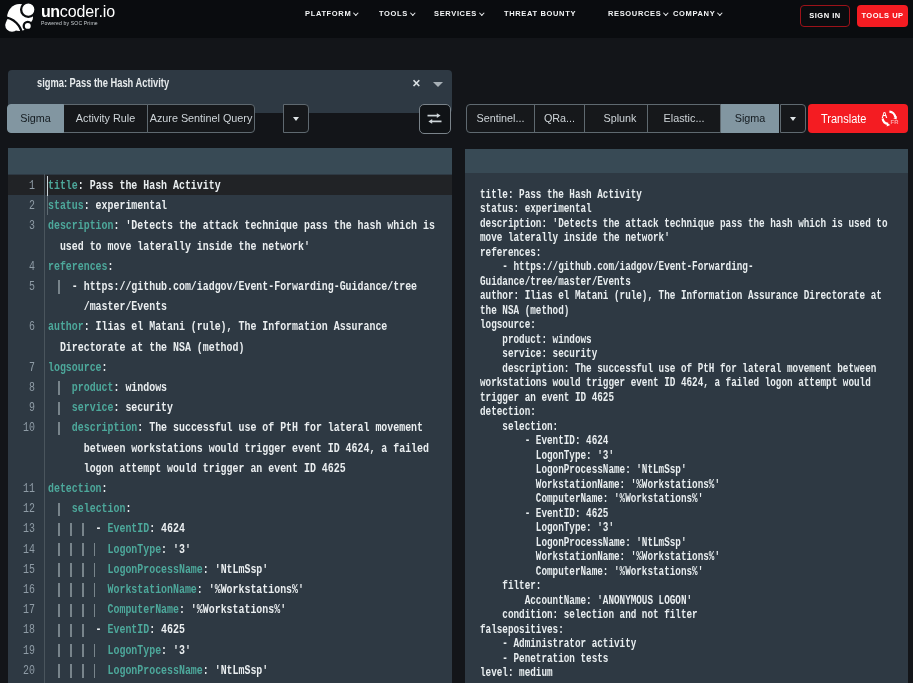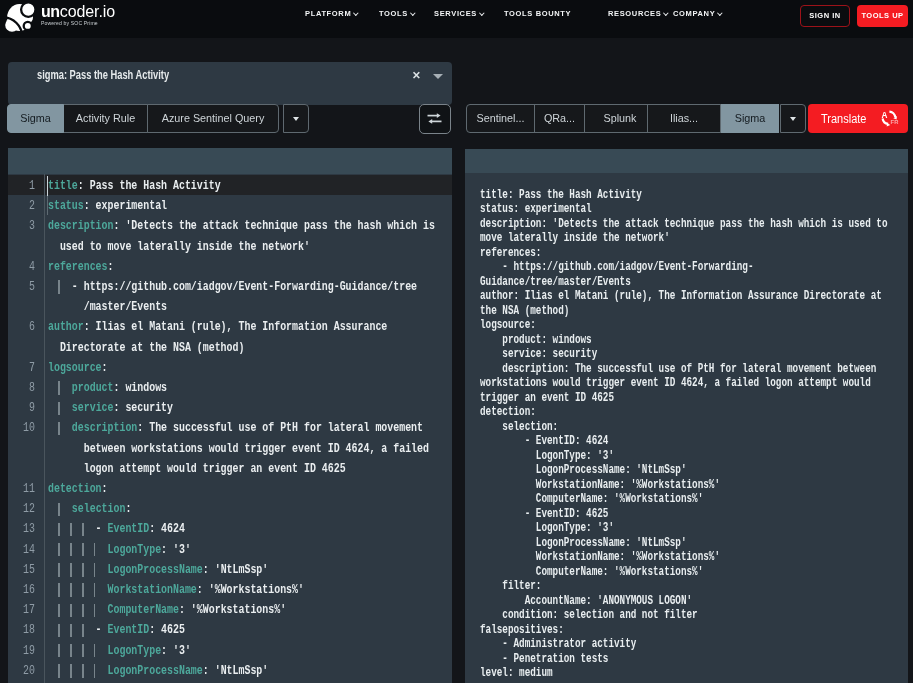--- a/index.html
+++ b/index.html
@@ -5,21 +5,21 @@
 html,body{width:913px;height:683px;overflow:hidden;background:#131519;font-family:"Liberation Sans",sans-serif}
 .abs{position:absolute}
 #hdr{position:absolute;left:0;top:0;width:913px;height:38px;background:#0a0c0f}
 #logotxt{position:absolute;left:41px;top:3px;color:#fff;font-size:16px;letter-spacing:-.1px;font-weight:400}
 #logotxt b{font-weight:700;letter-spacing:-.4px}
 #pwr{position:absolute;left:41px;top:19.8px;color:#c9ced2;font-size:9px;letter-spacing:.2px;transform:scale(.57);transform-origin:0 0}
 .nav{position:absolute;top:9.2px;color:#f3f5f6;font-size:7.5px;font-weight:700;letter-spacing:.65px;white-space:nowrap}
 .car{display:inline-block;width:3.6px;height:3.6px;border-right:1.2px solid #e8ebed;border-bottom:1.2px solid #e8ebed;transform:rotate(45deg);margin-left:3px;vertical-align:1.2px}
 #signin{position:absolute;left:800px;top:5px;width:50px;height:22px;border:1.5px solid #9c1219;border-radius:4px;color:#fff;font-size:7.5px;font-weight:700;text-align:center;line-height:19px;letter-spacing:.5px}
 #signup{position:absolute;left:857px;top:5px;width:51px;height:22px;background:#f41c22;border-radius:4px;color:#fff;font-size:7.5px;font-weight:700;text-align:center;line-height:22px;letter-spacing:.5px}
-#search{position:absolute;left:8px;top:62px;width:444px;height:43px;background:#2e3943;border-radius:4px}
+#search{position:absolute;left:8px;top:70px;width:444px;height:43px;background:#2e3943;border-radius:4px}
 #search .txt{position:absolute;left:29px;top:6px;color:#e6eaec;font-size:12.5px;font-weight:700;transform:scaleX(.745);transform-origin:0 0;white-space:nowrap}
 #search .x{position:absolute;left:404px;top:7px;color:#dde3e6;font-size:10.5px;font-weight:700}
 #search .dar{position:absolute;left:425px;top:12.4px;width:0;height:0;border-left:5px solid transparent;border-right:5px solid transparent;border-top:5.2px solid #a7b0b6}
 .tab{position:absolute;top:104px;height:29px;background:#16181b;border:1px solid #5f6970;color:#ced4d8;font-size:10.8px;text-align:center;line-height:27px;white-space:nowrap}
 .tab.act{background:#8296a1;border-color:#8296a1;color:#141b20;z-index:2}
 .tab.drop{border-radius:0 4px 4px 0;padding-top:1px}
 .dtri{display:inline-block;width:0;height:0;border-left:3.8px solid transparent;border-right:3.8px solid transparent;border-top:4.6px solid #dfe4e7;vertical-align:2px}
 #swap{position:absolute;left:419px;top:104px;width:32px;height:30px;background:#101316;border:1.6px solid #7a838a;border-radius:5px}
 #translate{position:absolute;left:808px;top:104px;width:100px;height:29px;background:#f41c22;border-radius:4px;color:#fff}
 #translate span{position:absolute;left:13px;top:7.5px;font-size:12.5px;transform:scaleX(.88);transform-origin:0 0}
@@ -45,45 +45,45 @@
     <circle cx="12" cy="25" r="6.8" fill="#fff"></circle>
     <circle cx="3" cy="36.5" r="19.1" fill="none" stroke="#0a0c0f" stroke-width="2.3"></circle>
     <circle cx="28.3" cy="9.6" r="7.2" fill="#fff" stroke="#0a0c0f" stroke-width="2.3"></circle>
     <circle cx="27.8" cy="25.9" r="4.1" fill="#fff" stroke="#0a0c0f" stroke-width="2.3"></circle>
   </svg>
   <div id="logotxt"><b>un</b>coder.io</div>
   <div id="pwr">Powered by SOC Prime</div>
   <div class="nav" style="left:305px">PLATFORM<span class="car"></span></div>
   <div class="nav" style="left:379px">TOOLS<span class="car"></span></div>
   <div class="nav" style="left:434px">SERVICES<span class="car"></span></div>
-  <div class="nav" style="left:504px">TOOLS BOUNTY</div>
+  <div class="nav" style="left:504px">THREAT BOUNTY</div>
   <div class="nav" style="left:608px">RESOURCES<span class="car"></span></div>
   <div class="nav" style="left:673px">COMPANY<span class="car"></span></div>
   <div id="signin">SIGN IN</div>
   <div id="signup">TOOLS UP</div>
 </div>
 <div id="search">
     <span class="txt">sigma: Pass the Hash Activity</span>
     <span class="x">✕</span>
     <span class="dar"></span>
   </div>
 <div class="tab act" style="left:7px;width:57px;border-radius:4px 0 0 4px">Sigma</div>
 <div class="tab" style="left:63px;width:85px">Activity Rule</div>
-<div class="tab" style="left:147px;width:132px;border-radius:0 4px 4px 0">Azure Sentinel Query</div>
+<div class="tab" style="left:147px;width:108px;border-radius:0 4px 4px 0">Azure Sentinel Query</div>
 <div class="tab drop" style="left:283px;width:26px"><span class="dtri"></span></div>
 <div id="swap"><svg width="29" height="27" viewBox="0 0 29 27">
   <path d="M7.5 10.6 h10" stroke="#cfd6da" stroke-width="1.7" fill="none"></path>
   <path d="M16.8 8.2 l3.8 2.4 l-3.8 2.4 z" fill="#cfd6da"></path>
   <path d="M21.5 16.4 h-10" stroke="#cfd6da" stroke-width="1.7" fill="none"></path>
   <path d="M12.2 14 l-3.8 2.4 l3.8 2.4 z" fill="#cfd6da"></path>
 </svg></div>
 <div class="tab" style="left:466px;width:69px;border-radius:4px 0 0 4px">Sentinel...</div>
 <div class="tab" style="left:534px;width:51px">QRa...</div>
 <div class="tab" style="left:584px;width:72px">Splunk</div>
-<div class="tab" style="left:647px;width:74px">Ilias...</div>
+<div class="tab" style="left:647px;width:74px">Elastic...</div>
 <div class="tab act" style="left:721px;width:58px">Sigma</div>
 <div class="tab drop" style="left:780px;width:26px"><span class="dtri"></span></div>
 <div id="translate">
     <span>Translate</span>
   <svg style="position:absolute;right:9px;top:4px" width="19" height="19" viewBox="0 0 19 19">
     <text x="1.4" y="9.6" fill="#fff" font-size="8.2" font-weight="bold" font-family="Liberation Sans, sans-serif">A</text>
     <path d="M9.4 3.6 a6.3 6.3 0 0 1 5.8 5.6" stroke="#fff" stroke-width="2.1" fill="none"></path>
     <path d="M16.6 11.4 l-3.3 -1.2 l3.6 -2.1 z" fill="#fff"></path>
     <path d="M8.2 15.9 a6.3 6.3 0 0 1 -5.6 -5.4" stroke="#fff" stroke-width="2.1" fill="none"></path>
     <path d="M10.3 16.9 l-3.4 -1.9 l-0.2 3.6 z" fill="#fff"></path>

